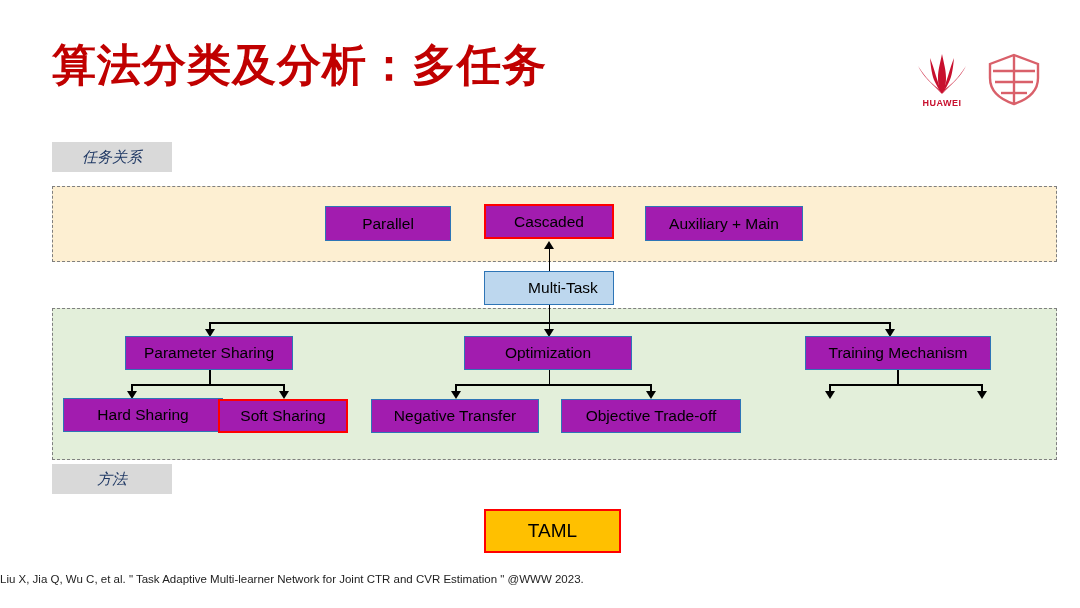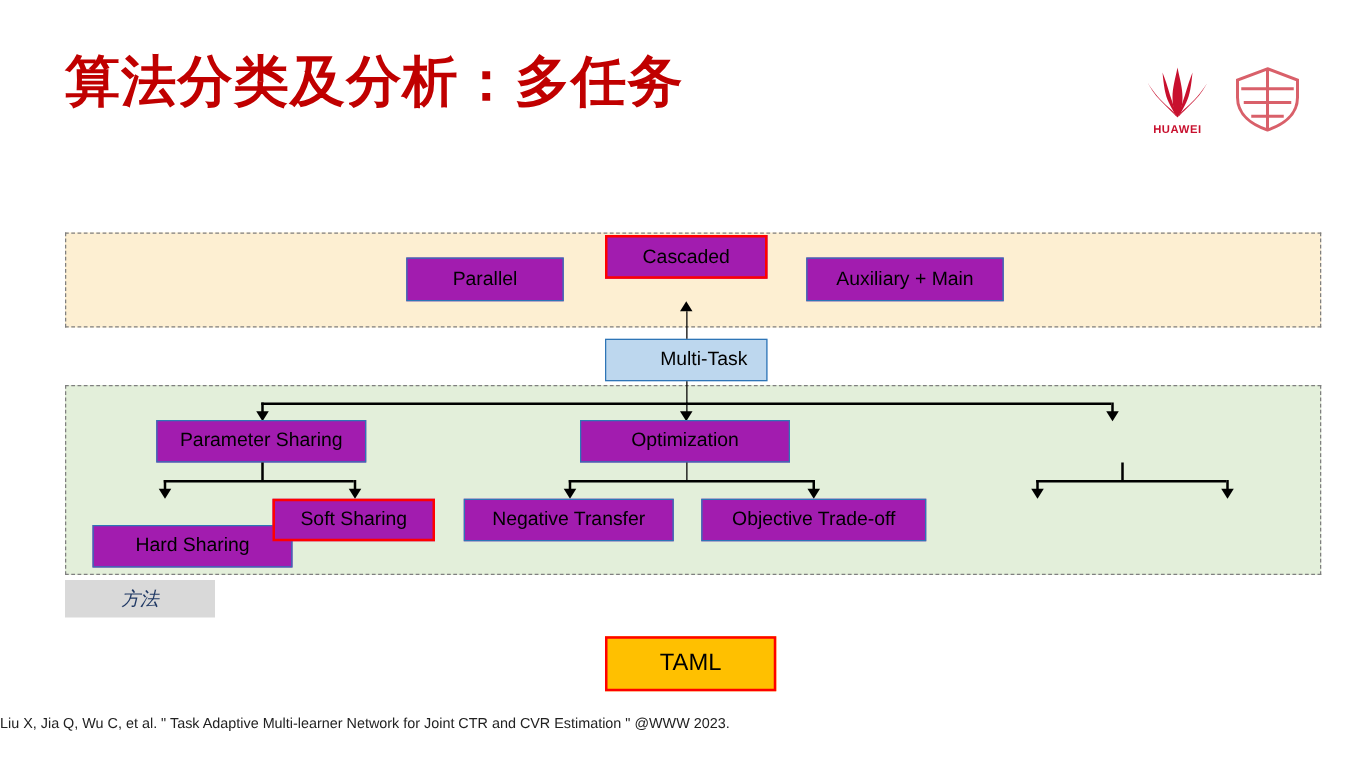--- a/index.html
+++ b/index.html
@@ -191,47 +191,49 @@
       <g fill="none" stroke="#D9606A" stroke-width="2.4">
         <path d="M29 3 L53 12 L53 26 C53 40 41 48 29 52 C17 48 5 40 5 26 L5 12 Z"></path>
         <path d="M8 19 L50 19"></path>
         <path d="M10 30 L48 30"></path>
         <path d="M29 3 L29 52"></path>
         <path d="M16 41 L42 41"></path>
       </g>
     </svg>
   </div>
 
+  <div class="section-label" id="label-task-relation">任务关系</div>
   <div class="section-label" id="label-method">方法</div>
 
   <div class="panel" id="panel-top"></div>
   <div class="panel" id="panel-bottom"></div>
 
   <div class="node" style="left:325px; top:206px; width:126px; height:35px;">Parallel</div>
-  <div class="node highlight" style="left:484px; top:188px; width:130px; height:35px;">Cascaded</div>
+  <div class="node highlight" style="left:484px; top:204px; width:130px; height:35px;">Cascaded</div>
   <div class="node" style="left:645px; top:206px; width:158px; height:35px;">Auxiliary + Main</div>
 
   <div class="node center" style="left:484px; top:271px; width:130px; height:34px;padding-left:28px;">Multi-Task</div>
 
   <div class="line vline" style="left:548.5px; top:249px; height:22px;"></div>
   <div class="arrow-up" style="left:544px; top:241px;"></div>
 
   <div class="line vline" style="left:548.5px; top:305px; height:18px;"></div>
 
   <div class="line hline" style="left:209px; top:322px; width:680px;"></div>
 
   <div class="line vline" style="left:209px; top:322px; height:11px;"></div>
   <div class="arrow-down" style="left:204.5px; top:329px;"></div>
   <div class="line vline" style="left:548.5px; top:322px; height:11px;"></div>
   <div class="arrow-down" style="left:544px; top:329px;"></div>
   <div class="line vline" style="left:889px; top:322px; height:11px;"></div>
   <div class="arrow-down" style="left:884.5px; top:329px;"></div>
 
   <div class="node" style="left:464px; top:336px; width:168px; height:34px;">Optimization</div>
   <div class="node" style="left:125px; top:336px; width:168px; height:34px;">Parameter Sharing</div>
+  <div class="node" style="left:805px; top:336px; width:186px; height:34px;">Training Mechanism</div>
 
   <div class="line vline" style="left:209px; top:370px; height:14px;"></div>
   <div class="line hline" style="left:131px; top:384px; width:152px;"></div>
   <div class="line vline" style="left:131px; top:384px; height:10px;"></div>
   <div class="arrow-down" style="left:126.5px; top:391px;"></div>
   <div class="line vline" style="left:283px; top:384px; height:10px;"></div>
   <div class="arrow-down" style="left:278.5px; top:391px;"></div>
 
   <div class="line vline" style="left:548.5px; top:370px; height:14px;"></div>
   <div class="line hline" style="left:455px; top:384px; width:196px;"></div>
@@ -240,21 +242,21 @@
   <div class="line vline" style="left:650px; top:384px; height:10px;"></div>
   <div class="arrow-down" style="left:645.5px; top:391px;"></div>
 
   <div class="line vline" style="left:897px; top:370px; height:14px;"></div>
   <div class="line hline" style="left:829px; top:384px; width:152px;"></div>
   <div class="line vline" style="left:829px; top:384px; height:10px;"></div>
   <div class="arrow-down" style="left:824.5px; top:391px;"></div>
   <div class="line vline" style="left:981px; top:384px; height:10px;"></div>
   <div class="arrow-down" style="left:976.5px; top:391px;"></div>
 
-  <div class="node" style="left:63px; top:420px; width:160px; height:34px;margin-left:11px;">Hard Sharing</div>
+  <div class="node" style="left:63px; top:398px; width:160px; height:34px;">Hard Sharing</div>
   <div class="node highlight" style="left:218px; top:399px; width:130px; height:34px;">Soft Sharing</div>
   <div class="node" style="left:371px; top:399px; width:168px; height:34px;">Negative Transfer</div>
   <div class="node" style="left:561px; top:399px; width:180px; height:34px;">Objective Trade-off</div>
 
   <div class="node taml" style="left:484px; top:509px; width:137px; height:44px;">TAML</div>
 
   <div id="citation">Liu X, Jia Q, Wu C, et al. " Task Adaptive Multi-learner Network for Joint CTR and CVR Estimation " @WWW 2023.</div>
 
 </div>
 

